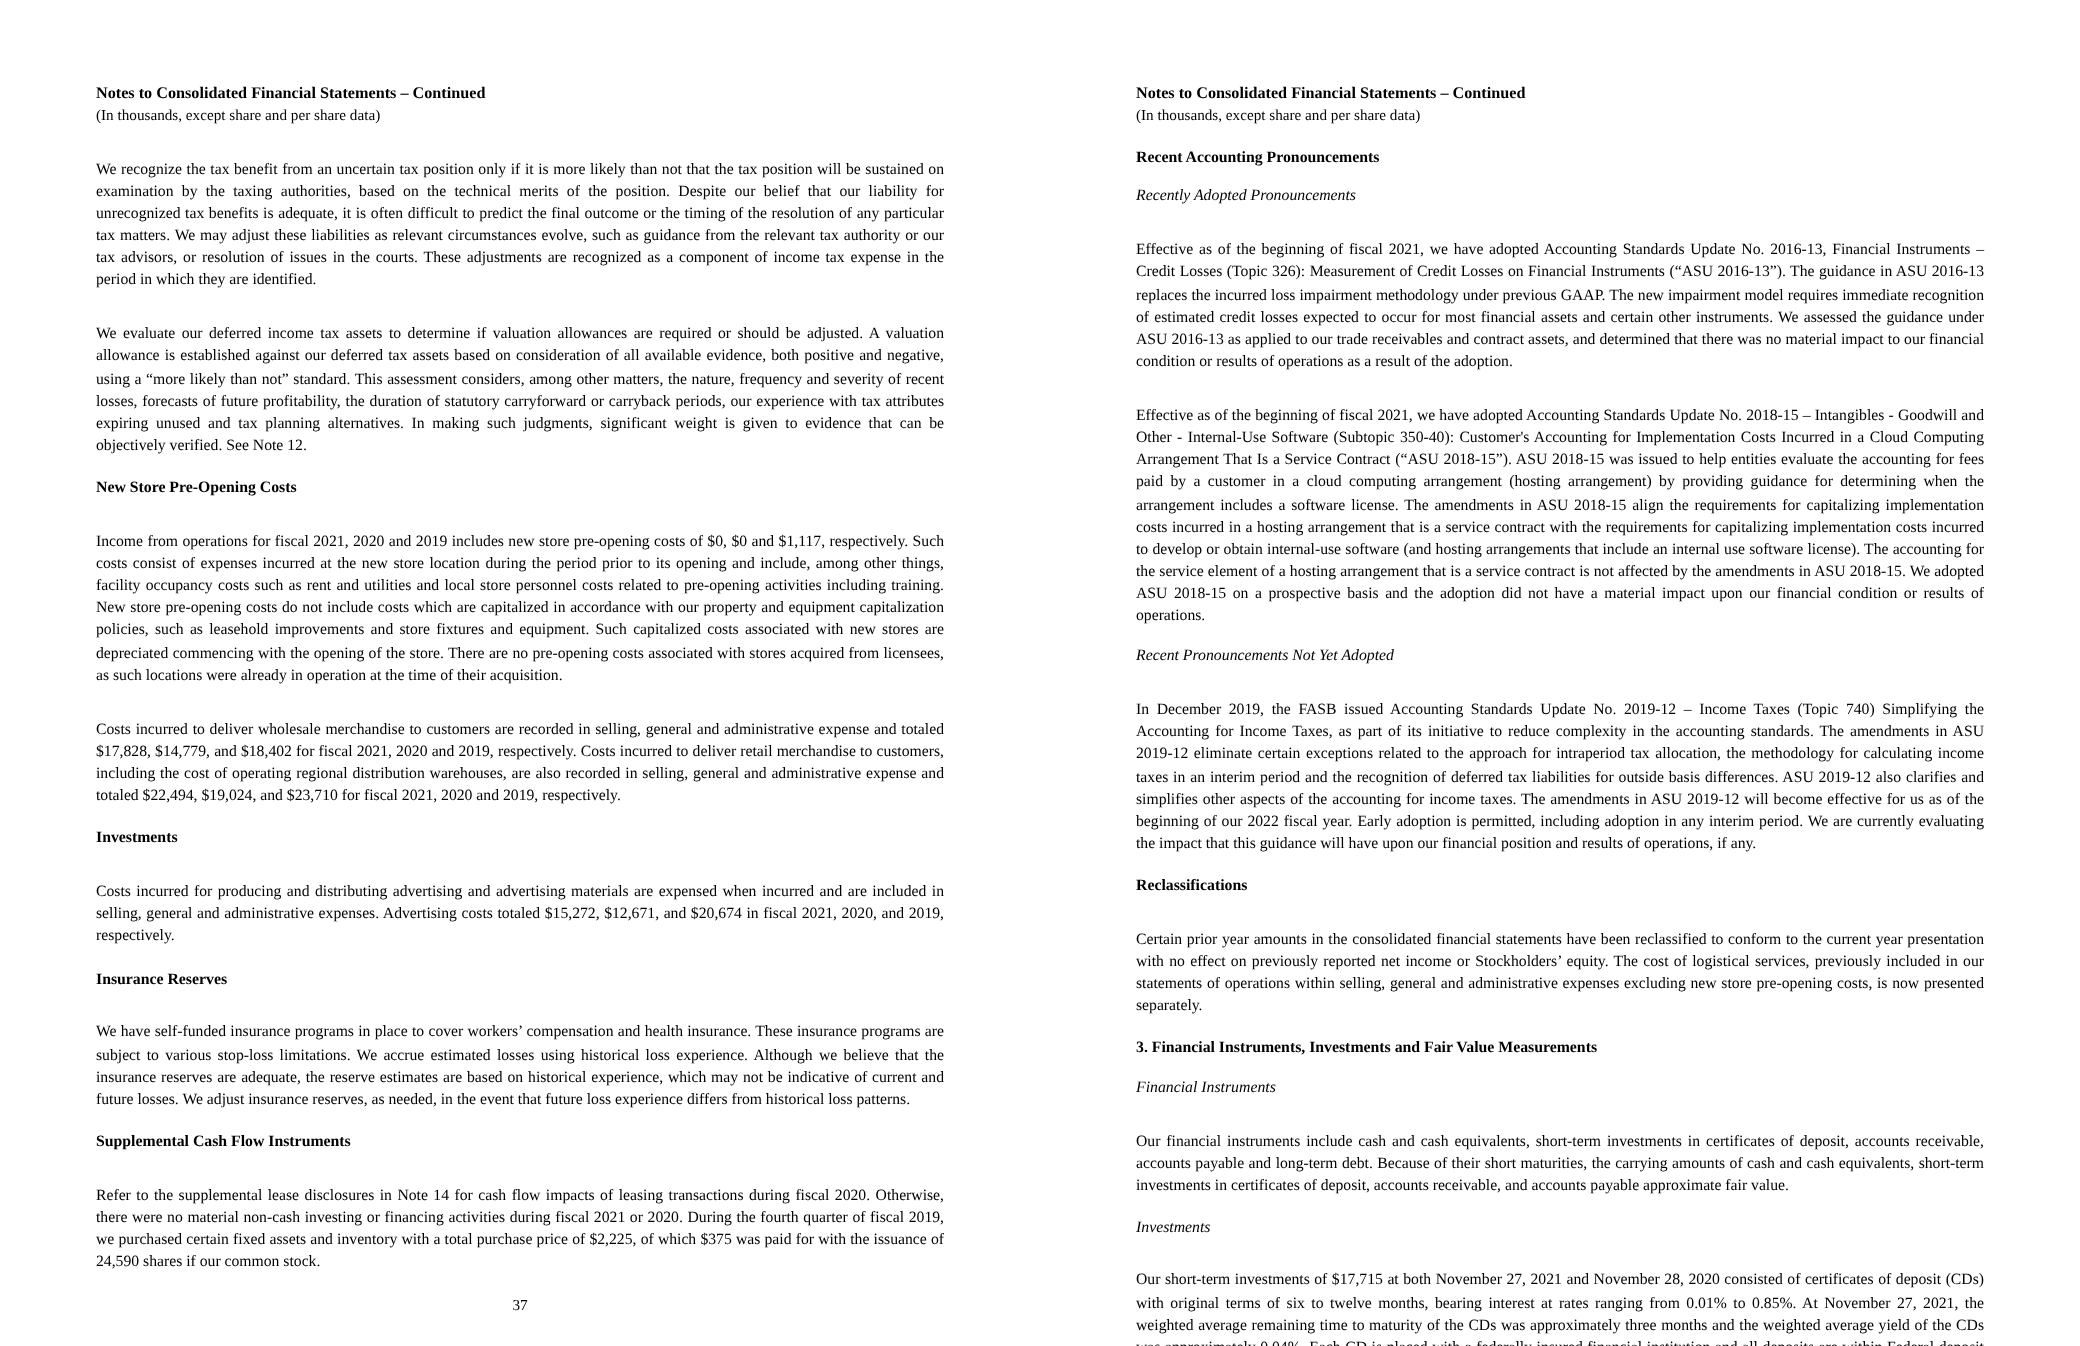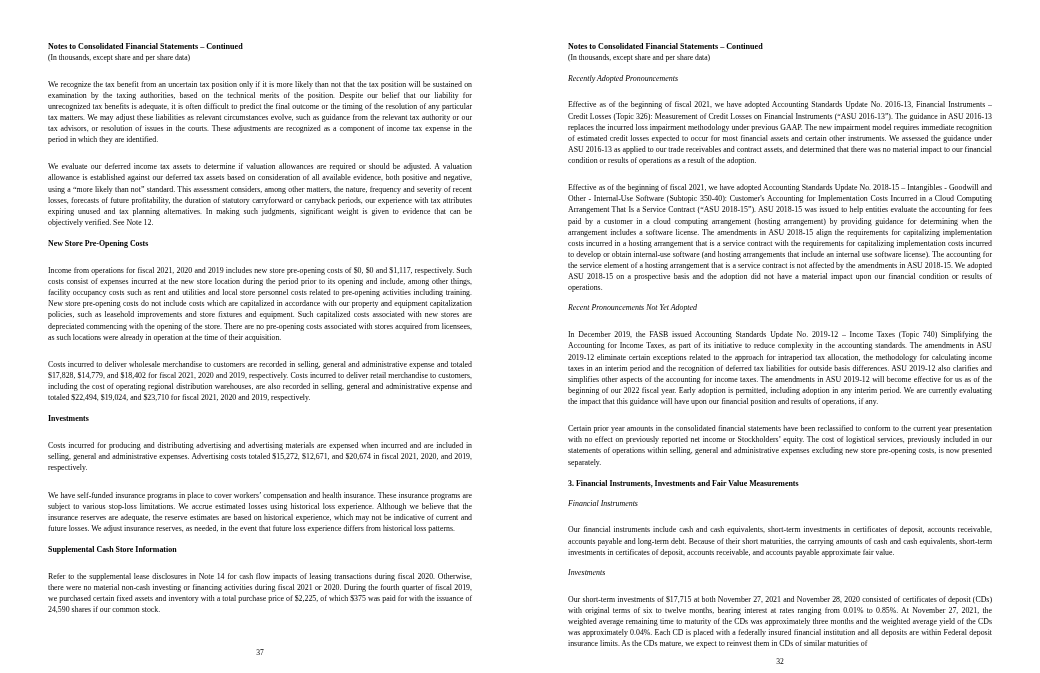--- a/index.html
+++ b/index.html
@@ -88,40 +88,43 @@
       <p class="para">We evaluate our deferred income tax assets to determine if valuation allowances are required or should be adjusted. A valuation allowance is established against our deferred tax assets based on consideration of all available evidence, both positive and negative, using a “more likely than not” standard. This assessment considers, among other matters, the nature, frequency and severity of recent losses, forecasts of future profitability, the duration of statutory carryforward or carryback periods, our experience with tax attributes expiring unused and tax planning alternatives. In making such judgments, significant weight is given to evidence that can be objectively verified. See Note 12.</p>
 
       <h2 class="section">New Store Pre-Opening Costs</h2>
       <p class="para">Income from operations for fiscal 2021, 2020 and 2019 includes new store pre-opening costs of $0, $0 and $1,117, respectively. Such costs consist of expenses incurred at the new store location during the period prior to its opening and include, among other things, facility occupancy costs such as rent and utilities and local store personnel costs related to pre-opening activities including training. New store pre-opening costs do not include costs which are capitalized in accordance with our property and equipment capitalization policies, such as leasehold improvements and store fixtures and equipment. Such capitalized costs associated with new stores are depreciated commencing with the opening of the store. There are no pre-opening costs associated with stores acquired from licensees, as such locations were already in operation at the time of their acquisition.</p>
 
       <p class="para">Costs incurred to deliver wholesale merchandise to customers are recorded in selling, general and administrative expense and totaled $17,828, $14,779, and $18,402 for fiscal 2021, 2020 and 2019, respectively. Costs incurred to deliver retail merchandise to customers, including the cost of operating regional distribution warehouses, are also recorded in selling, general and administrative expense and totaled $22,494, $19,024, and $23,710 for fiscal 2021, 2020 and 2019, respectively.</p>
 
       <h2 class="section">Investments</h2>
       <p class="para">Costs incurred for producing and distributing advertising and advertising materials are expensed when incurred and are included in selling, general and administrative expenses. Advertising costs totaled $15,272, $12,671, and $20,674 in fiscal 2021, 2020, and 2019, respectively.</p>
 
+      <h2 class="section">Insurance Reserves</h2>
       <p class="para">We have self-funded insurance programs in place to cover workers’ compensation and health insurance. These insurance programs are subject to various stop-loss limitations. We accrue estimated losses using historical loss experience. Although we believe that the insurance reserves are adequate, the reserve estimates are based on historical experience, which may not be indicative of current and future losses. We adjust insurance reserves, as needed, in the event that future loss experience differs from historical loss patterns.</p>
 
-      <h2 class="section">Supplemental Cash Store Information</h2>
+      <h2 class="section">Supplemental Cash Flow Instruments</h2>
       <p class="para">Refer to the supplemental lease disclosures in Note 14 for cash flow impacts of leasing transactions during fiscal 2020. Otherwise, there were no material non-cash investing or financing activities during fiscal 2021 or 2020. During the fourth quarter of fiscal 2019, we purchased certain fixed assets and inventory with a total purchase price of $2,225, of which $375 was paid for with the issuance of 24,590 shares if our common stock.</p>
     </div>
     <div class="folio">37</div>
   </div>
 
   <div class="page">
     <div class="page-body">
       <div class="doc-title">Notes to Consolidated Financial Statements – Continued</div>
       <div class="doc-subtitle">(In thousands, except share and per share data)</div>
 
+      <h2 class="section">Recent Accounting Pronouncements</h2>
       <h3 class="subsection">Recently Adopted Pronouncements</h3>
       <p class="para">Effective as of the beginning of fiscal 2021, we have adopted Accounting Standards Update No. 2016-13, Financial Instruments – Credit Losses (Topic 326): Measurement of Credit Losses on Financial Instruments (“ASU 2016-13”). The guidance in ASU 2016-13 replaces the incurred loss impairment methodology under previous GAAP. The new impairment model requires immediate recognition of estimated credit losses expected to occur for most financial assets and certain other instruments. We assessed the guidance under ASU 2016-13 as applied to our trade receivables and contract assets, and determined that there was no material impact to our financial condition or results of operations as a result of the adoption.</p>
       <p class="para">Effective as of the beginning of fiscal 2021, we have adopted Accounting Standards Update No. 2018-15 – Intangibles - Goodwill and Other - Internal-Use Software (Subtopic 350-40): Customer's Accounting for Implementation Costs Incurred in a Cloud Computing Arrangement That Is a Service Contract (“ASU 2018-15”). ASU 2018-15 was issued to help entities evaluate the accounting for fees paid by a customer in a cloud computing arrangement (hosting arrangement) by providing guidance for determining when the arrangement includes a software license. The amendments in ASU 2018-15 align the requirements for capitalizing implementation costs incurred in a hosting arrangement that is a service contract with the requirements for capitalizing implementation costs incurred to develop or obtain internal-use software (and hosting arrangements that include an internal use software license). The accounting for the service element of a hosting arrangement that is a service contract is not affected by the amendments in ASU 2018-15. We adopted ASU 2018-15 on a prospective basis and the adoption did not have a material impact upon our financial condition or results of operations.</p>
 
       <h3 class="subsection">Recent Pronouncements Not Yet Adopted</h3>
       <p class="para">In December 2019, the FASB issued Accounting Standards Update No. 2019-12 – Income Taxes (Topic 740) Simplifying the Accounting for Income Taxes, as part of its initiative to reduce complexity in the accounting standards. The amendments in ASU 2019-12 eliminate certain exceptions related to the approach for intraperiod tax allocation, the methodology for calculating income taxes in an interim period and the recognition of deferred tax liabilities for outside basis differences. ASU 2019-12 also clarifies and simplifies other aspects of the accounting for income taxes. The amendments in ASU 2019-12 will become effective for us as of the beginning of our 2022 fiscal year. Early adoption is permitted, including adoption in any interim period. We are currently evaluating the impact that this guidance will have upon our financial position and results of operations, if any.</p>
 
+      <h2 class="section">Reclassifications</h2>
       <p class="para">Certain prior year amounts in the consolidated financial statements have been reclassified to conform to the current year presentation with no effect on previously reported net income or Stockholders’ equity. The cost of logistical services, previously included in our statements of operations within selling, general and administrative expenses excluding new store pre-opening costs, is now presented separately.</p>
 
       <h2 class="section">3.  Financial Instruments, Investments and Fair Value Measurements</h2>
       <h3 class="subsection">Financial Instruments</h3>
       <p class="para">Our financial instruments include cash and cash equivalents, short-term investments in certificates of deposit, accounts receivable, accounts payable and long-term debt. Because of their short maturities, the carrying amounts of cash and cash equivalents, short-term investments in certificates of deposit, accounts receivable, and accounts payable approximate fair value.</p>
 
       <h3 class="subsection">Investments</h3>
       <p class="para">Our short-term investments of $17,715 at both November 27, 2021 and November 28, 2020 consisted of certificates of deposit (CDs) with original terms of six to twelve months, bearing interest at rates ranging from 0.01% to 0.85%. At November 27, 2021, the weighted average remaining time to maturity of the CDs was approximately three months and the weighted average yield of the CDs was approximately 0.04%. Each CD is placed with a federally insured financial institution and all deposits are within Federal deposit insurance limits. As the CDs mature, we expect to reinvest them in CDs of similar maturities of</p>
     </div>
     <div class="folio">32</div>

